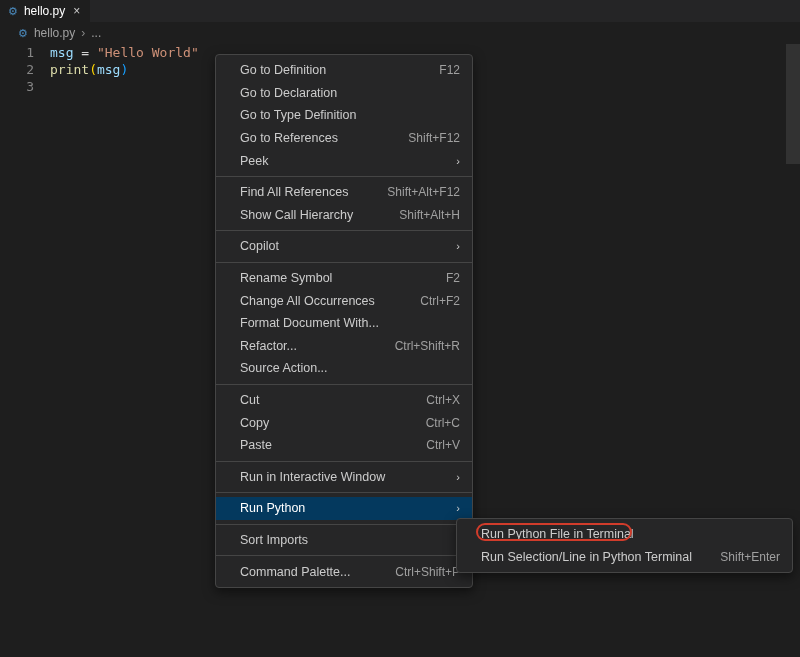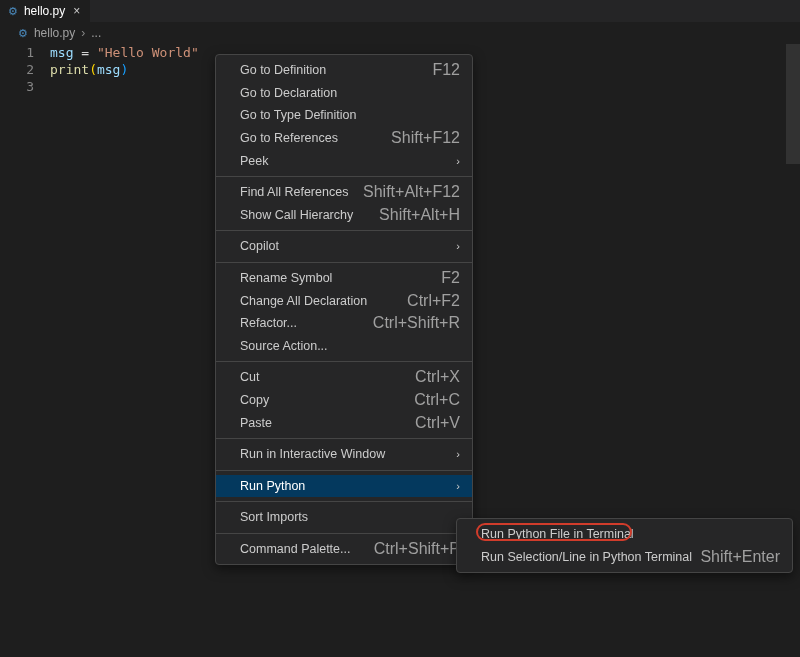--- a/index.html
+++ b/index.html
@@ -78,21 +78,21 @@
   .menu1 { left: 215px; top: 54px; width: 258px; }
   .menu2 { left: 456px; top: 518px; width: 337px; }
   .menuitem {
     display: flex;
     align-items: center;
     justify-content: space-between;
     height: 22.6px;
     padding: 0 12px 0 24px;
   }
   .menuitem.hl { background: #04395e; color: #ffffff; text-align: center; }
-  .menuitem .sc { color: #a0a0a0; font-size: 16px; }
+  .menuitem .sc { color: #a0a0a0; font-size: 12px; }
   .menuitem .chev { color: #cccccc; font-size: 11px; }
   .menusep { height: 1px; background: #454545; margin: 4px 0; }
   .redcircle {
     position: absolute;
     border: 2px solid #d13c2b;
     border-radius: 10px;
     pointer-events: none;
   }
   .redcircle.r1 { left: 476px; top: 523px; width: 156px; height: 18px; }
   .scrollbar {
@@ -170,22 +170,26 @@
   <div class="menuitem">
       <span>Copilot</span>
       <span class="chev">›</span>
     </div>
   <div class="menusep"></div>
   <div class="menuitem">
       <span>Rename Symbol</span>
       <span class="sc">F2</span>
     </div>
   <div class="menuitem">
-      <span>Change All Declaration</span>
+      <span>Change All Occurrences</span>
       <span class="sc">Ctrl+F2</span>
+    </div>
+  <div class="menuitem">
+      <span>Format Document With...</span>
+      <span></span>
     </div>
   <div class="menuitem">
       <span>Refactor...</span>
       <span class="sc">Ctrl+Shift+R</span>
     </div>
   <div class="menuitem">
       <span>Source Action...</span>
       <span></span>
     </div>
   <div class="menusep"></div>

